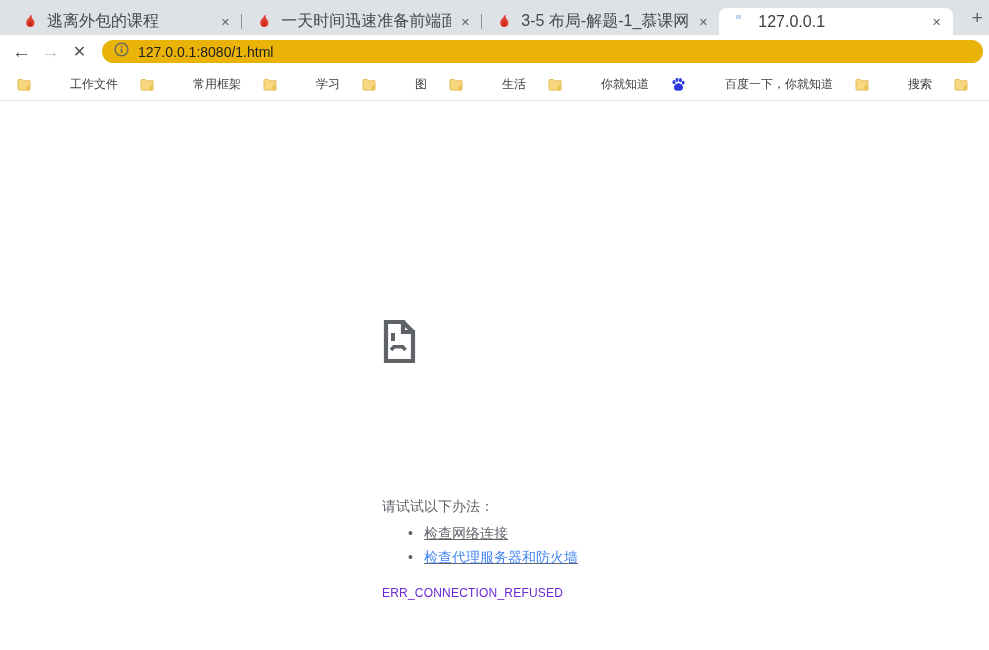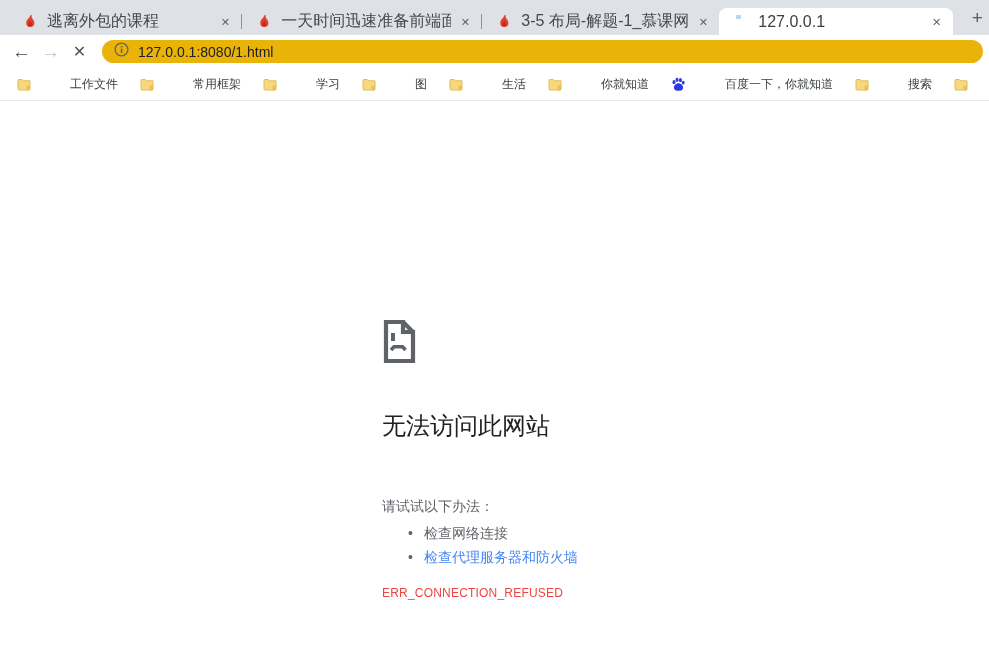--- a/index.html
+++ b/index.html
@@ -39,24 +39,24 @@
   .bm .bm-label { font-size:12px; color:#3c4043; white-space:nowrap; }
 
   
   .content { position:relative; height:548px; background:#fff; }
   .sad-icon { position:absolute; left:383px; top:218px; }
   .err-title { position:absolute; left:382px; top:309px; font-size:24px; font-weight:400; color:#202124; }
   .err-msg { position:absolute; left:382px; top:356px; font-size:15px; color:#5f6368; }
   .err-msg b { color:#5f6368; }
   .sugg-title { position:absolute; left:382px; top:397px; font-size:14px; color:#5f6368; }
   .sugg-list { position:absolute; left:382px; top:420px; font-size:14px; color:#5f6368; list-style:none; }
-  .sugg-list li { padding-left:42px; position:relative; line-height:24px; }
+  .sugg-list li { padding-left:42px; position:relative; line-height:24px;text-decoration:underline; }
   .sugg-list li::before { content:"•"; position:absolute; left:26px; color:#5f6368; }
   .sugg-link { color:#4285f4; text-decoration:none; cursor:pointer; }
-  .err-code { position:absolute; left:382px; top:485px; font-size:12px; color:#ef4444; letter-spacing:.2px; }
+  .err-code { position:absolute; left:382px; top:485px; font-size:12px; color:#6d28d9; letter-spacing:.2px; }
 </style>
 </head>
 <body>
 
 <div class="tabstrip">
   <div class="tab">
     <span class="favicon">
       <svg width="16" height="16" viewBox="0 0 16 16">
           <path d="M8.2 1c.3 2.6-4 4.3-4 8a4.1 4.1 0 0 0 8.2 0c0-2.3-1.4-3.4-2.2-4.8-.6-1-.9-2-.0-3.2-1 .3-1.9.8-2 0z" fill="#e0412e"></path>
           <path d="M8 6.5c.1 1.5-1.8 2.2-1.8 4a1.9 1.9 0 0 0 3.8 0C10 8.7 8.6 8 8 6.5z" fill="#c22a1d"></path>
@@ -186,21 +186,20 @@
 
   <div class="sad-icon">
     <svg width="33" height="45" viewBox="0 0 33 45">
       <path d="M3 3 H20 V13 H30 V42 H3 Z" fill="none" stroke="#5f6368" stroke-width="4.2"></path>
       <path d="M20 3 L30 13" stroke="#5f6368" stroke-width="4.2"></path>
       <rect x="8" y="14" width="4" height="8" fill="#5f6368"></rect>
       <path d="M8 31 L11 27.8 H19.5 L22.5 31" fill="none" stroke="#5f6368" stroke-width="3.6"></path>
     </svg>
   </div>
 
-  <h1 class="err-title">无法访问此网站</h1>
 
 
   <div class="sugg-title">请试试以下办法：</div>
 
   <ul class="sugg-list">
     <li><span>检查网络连接</span></li>
     <li><a class="sugg-link">检查代理服务器和防火墙</a></li>
   </ul>
 
   <div class="err-code">ERR_CONNECTION_REFUSED</div>

